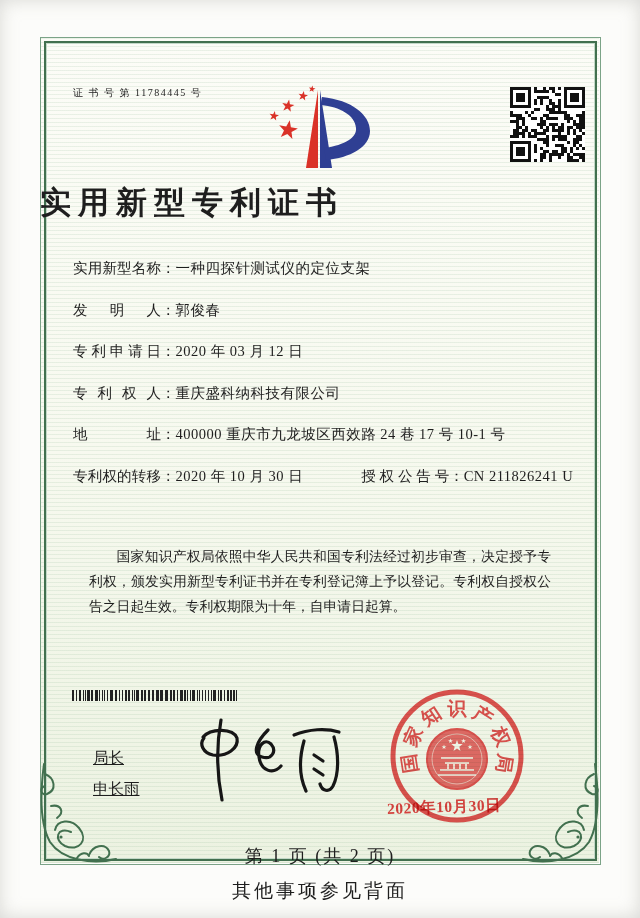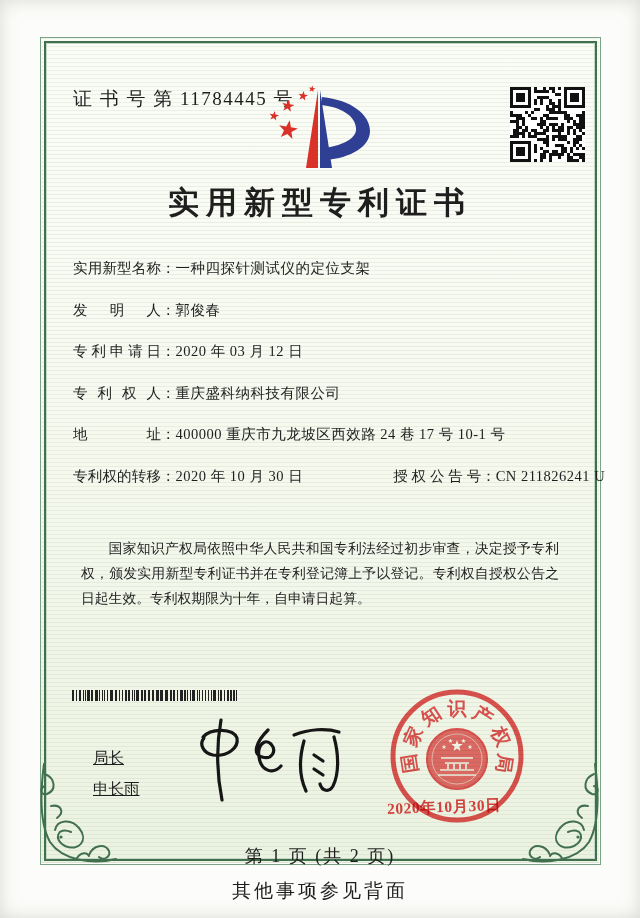--- a/index.html
+++ b/index.html
@@ -16,36 +16,36 @@
     background:
       repeating-linear-gradient(180deg, rgba(120,170,130,.14) 0 1px, rgba(0,0,0,0) 1px 4px),
       linear-gradient(180deg,#fcfcf7 0%,#f7f9ef 50%,#ecf2e1 100%);
   }
   .frame-outer{position:absolute;left:40px;top:37px;width:559px;height:826px;border:1px solid #7ba387;}
   .frame-inner{position:absolute;left:44px;top:41px;width:549px;height:816px;border:2px solid #42704f;box-shadow:0 0 0 1px #c2d8c7 inset;}
   .ornament{position:absolute;width:82px;height:106px;z-index:6;}
   .ornament.left{left:37px;top:762px;}
   .ornament.right{left:520px;top:762px;transform:scaleX(-1);}
 
-  .cert-number{position:absolute;left:73px;top:86px;font-size:19px;letter-spacing:1.5px;}
+  .cert-number{position:absolute;left:73px;top:86px;font-size:10px;letter-spacing:1.5px;}
   .logo{position:absolute;left:260px;top:84px;width:122px;height:90px;}
   .qr{position:absolute;left:510px;top:87px;width:75px;height:75px;}
 
-  .title{position:absolute;left:40px;top:182px;width:560px;text-align:center;
+  .title{position:absolute;left:40px;top:182px;width:560px;
     font-size:31px;font-weight:bold;letter-spacing:7px;}
 
   .fields{position:absolute;left:73px;top:258px;width:500px;font-size:14.5px;font-family:Liberation Serif, serif;}
   .field-row{height:20px;line-height:20px;margin-bottom:21.5px;white-space:nowrap;}
   .f-label{display:inline-block;width:88px;text-align:justify;text-align-last:justify;vertical-align:top;}
   .f-colon{display:inline-block;vertical-align:top;}
   .f-value{display:inline-block;vertical-align:top;letter-spacing:.5px;}
-  .grant-extra{margin-left:90px;}
+  .grant-extra{margin-left:58px;}
 
   .body-text{position:absolute;left:73px;top:528px;width:494px;font-size:13.8px;line-height:25px;text-align:justify;}
-  .body-text p{margin:8px;text-indent:2em;}
+  .body-text p{margin:16px;text-indent:2em;}
 
   .barcode{position:absolute;left:72px;top:690px;width:168px;height:11px;}
 
   .signer{position:absolute;left:93px;top:742px;font-size:15.5px;line-height:31px;text-decoration:underline;}
   .signature{position:absolute;left:188px;top:714px;width:160px;height:95px;}
 
   .seal{position:absolute;left:374px;top:676px;width:166px;height:166px;mix-blend-mode:multiply;opacity:.92;}
   .seal-date{position:absolute;left:374px;top:797px;width:140px;text-align:center;
     color:#e44545;font-size:15.5px;font-weight:bold;letter-spacing:.5px;
     transform:rotate(-2deg);mix-blend-mode:multiply;z-index:7;}

